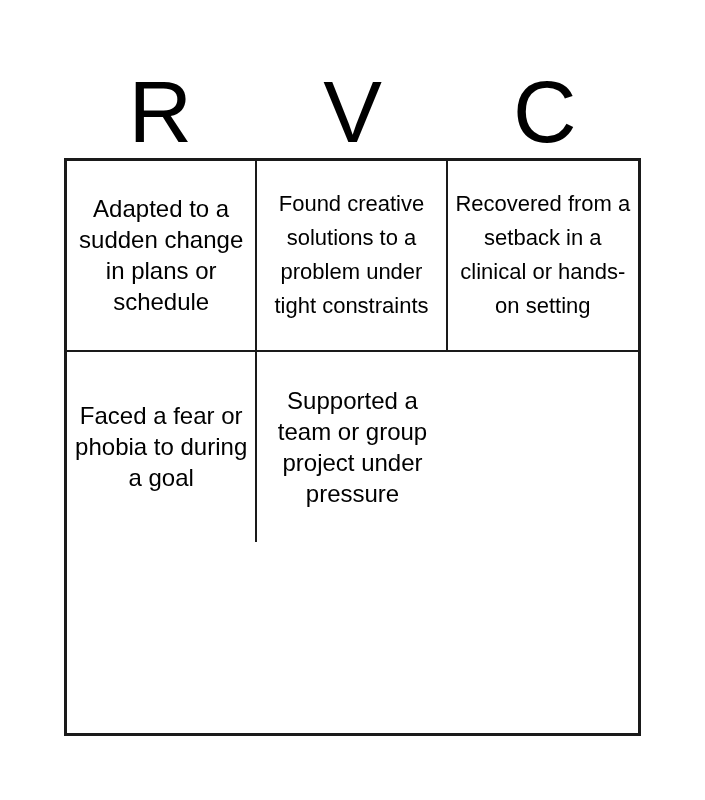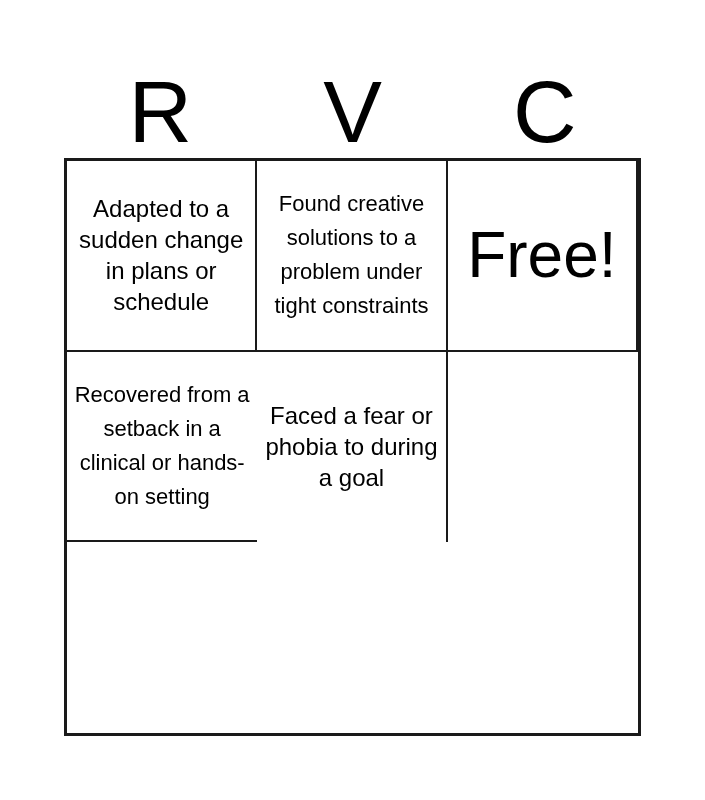--- a/index.html
+++ b/index.html
@@ -104,25 +104,25 @@
 
   <div class="bingo-grid">
 
     <div class="bingo-cell">
       <span class="cell-text">Adapted to a sudden change in plans or schedule</span>
     </div>
     <div class="bingo-cell">
       <span class="cell-text size-sm">Found creative solutions to a problem under tight constraints</span>
     </div>
 
-    <div class="bingo-cell">
-      <span class="cell-text size-free">Free!</span>
-    </div>
     <div class="bingo-cell col-last">
       <span class="cell-text size-sm">Recovered from a setback in a clinical or hands-on setting</span>
     </div>
 
     <div class="bingo-cell row-last">
       <span class="cell-text">Faced a fear or phobia to during a goal</span>
     </div>
+    <div class="bingo-cell col-last row-last">
+      <span class="cell-text">Supported a team or group project under pressure</span>
+    </div>
 
   </div>
 </div>
 
 </body></html>

